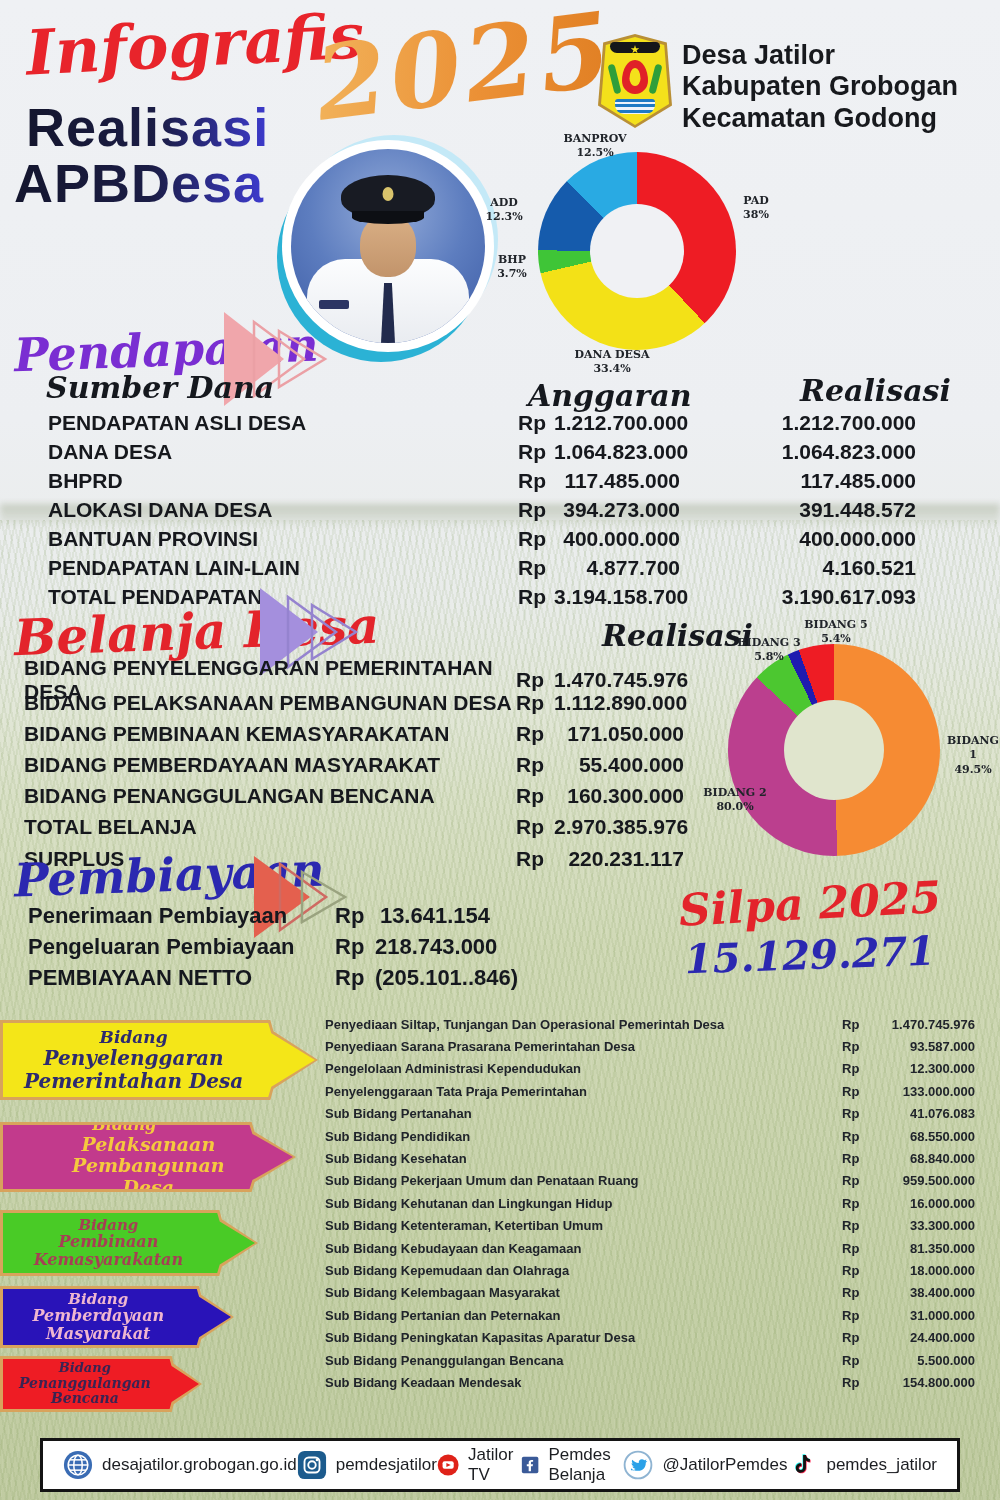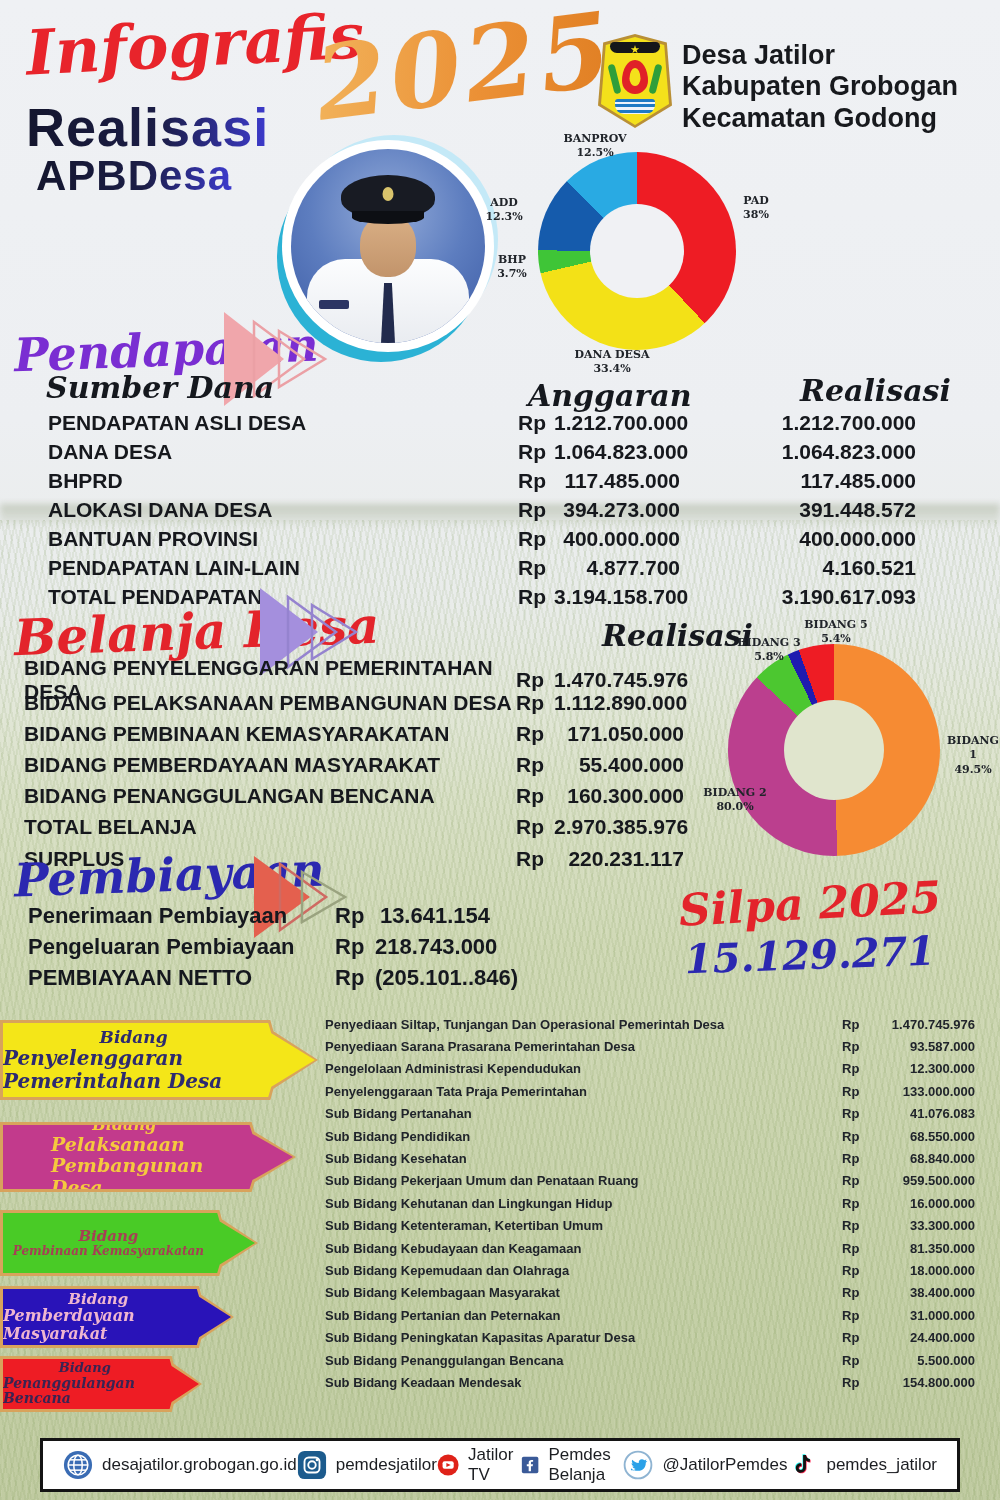--- a/index.html
+++ b/index.html
@@ -29,21 +29,21 @@
   .f-row{display:grid;grid-template-columns:307px 40px 115px;height:31px;align-items:center;font-size:22px;font-weight:600;color:#15181e;}
   .d-row{display:grid;grid-template-columns:517px 28px 105px;height:22.4px;align-items:center;font-size:13px;font-weight:700;color:#20242b;}
   
   .donut{position:absolute;border-radius:50%;}
   .hole{position:absolute;left:50%;top:50%;transform:translate(-50%,-50%);border-radius:50%;}
   .pie-label{position:absolute;font-family:"DejaVu Serif",serif;font-weight:bold;font-size:11px;line-height:1.3;color:#20242a;text-align:center;}
   
   .banner-outer{position:absolute;left:0;background:#d8a35c;
     clip-path:polygon(0 0,85% 0,86% 14%,100% 50%,86% 86%,85% 100%,0 100%);}
   .banner-inner{position:absolute;inset:3px;display:flex;flex-direction:column;justify-content:center;align-items:center;
-    padding-right:16%;clip-path:polygon(0 0,85% 0,86% 14%,100% 50%,86% 86%,85% 100%,0 100%);}
+    padding-right:16%;text-align:center;clip-path:polygon(0 0,85% 0,86% 14%,100% 50%,86% 86%,85% 100%,0 100%);}
   .banner-inner .l1,.banner-inner .l2{font-family:"DejaVu Serif",serif;font-style:italic;font-weight:bold;line-height:1.12;}
   
   .footer{position:absolute;left:40px;top:1438px;width:920px;height:54px;background:#fff;border:3px solid #141414;
     display:flex;align-items:center;justify-content:space-between;padding:0 20px;box-sizing:border-box;}
   .f-item{display:flex;align-items:center;gap:9px;font-size:17px;font-weight:500;color:#1c1e22;}
   
   .crest{position:absolute;left:598px;top:34px;width:74px;height:94px;}
   .crest .shield-o{position:absolute;inset:0;background:#b98f35;clip-path:polygon(50% 0,93% 9%,100% 76%,50% 100%,0 76%,7% 9%);}
   .crest .shield-i{position:absolute;inset:3px;background:#f4e11b;clip-path:polygon(50% 0,93% 9%,100% 76%,50% 100%,0 76%,7% 9%);}
   .crest .band{position:absolute;left:12px;right:12px;top:8px;height:11px;background:#15161a;border-radius:6px 6px 10px 10px;}
@@ -75,21 +75,21 @@
 </head>
 <body>
 
 <div class="stage">
   <div class="treeline"></div>
   <div class="grass"></div>
 
   <div class="abs script" style="left:26px;top:8px;font-size:62px;color:#e8242b;transform:rotate(-3deg);">Infografis</div>
   <div class="abs script grad-gold" style="left:315px;top:6px;font-size:102px;transform:rotate(-7deg);letter-spacing:4px;">2025</div>
   <div class="abs bold grad-navy" style="left:26px;top:96px;font-size:54px;letter-spacing:1px;">Realisasi</div>
-  <div class="abs bold grad-navy" style="left:36px;top:152px;font-size:42px;letter-spacing:1px;">APBDesa</div>
+  <div class="abs bold grad-navy" style="left:14px;top:152px;font-size:54px;letter-spacing:1px;">APBDesa</div>
 
   <div class="crest">
     <div class="shield-o"></div>
       <div class="shield-i"></div>
     <div class="band"></div>
       <div class="star"></div>
     <div class="stalk" style="left:13px;transform:rotate(-14deg);"></div>
     <div class="stalk" style="right:13px;transform:rotate(14deg);"></div>
     <div class="flame"></div>
       <div class="flame-in"></div>
@@ -320,21 +320,21 @@
   </div>
   <div class="banner-outer" style="top:1122px;width:296px;height:70px;">
     <div class="banner-inner" style="background: rgb(194, 58, 140); color: rgb(245, 201, 62);">
       <div class="l1" style="font-size:16px;">Bidang</div>
       <div class="l2" style="font-size:19px;padding-left:48px;">Pelaksanaan Pembangunan Desa</div>
     </div>
   </div>
   <div class="banner-outer" style="top:1210px;width:258px;height:66px;">
     <div class="banner-inner" style="background: rgb(73, 203, 38); color: rgb(166, 63, 85);">
       <div class="l1" style="font-size:15px;">Bidang</div>
-      <div class="l2" style="font-size:12px;">Pembinaan Kemasyarakatan</div>
+      <div class="l2" style="font-size:16px;">Pembinaan Kemasyarakatan</div>
     </div>
   </div>
   <div class="banner-outer" style="top:1286px;width:234px;height:62px;">
     <div class="banner-inner" style="background: rgb(41, 19, 184); color: rgb(239, 182, 208);">
       <div class="l1" style="font-size:15px;">Bidang</div>
       <div class="l2" style="font-size:16px;">Pemberdayaan Masyarakat</div>
     </div>
   </div>
   <div class="banner-outer" style="top:1356px;width:202px;height:56px;">
     <div class="banner-inner" style="background: rgb(238, 28, 36); color: rgb(58, 35, 82);">

